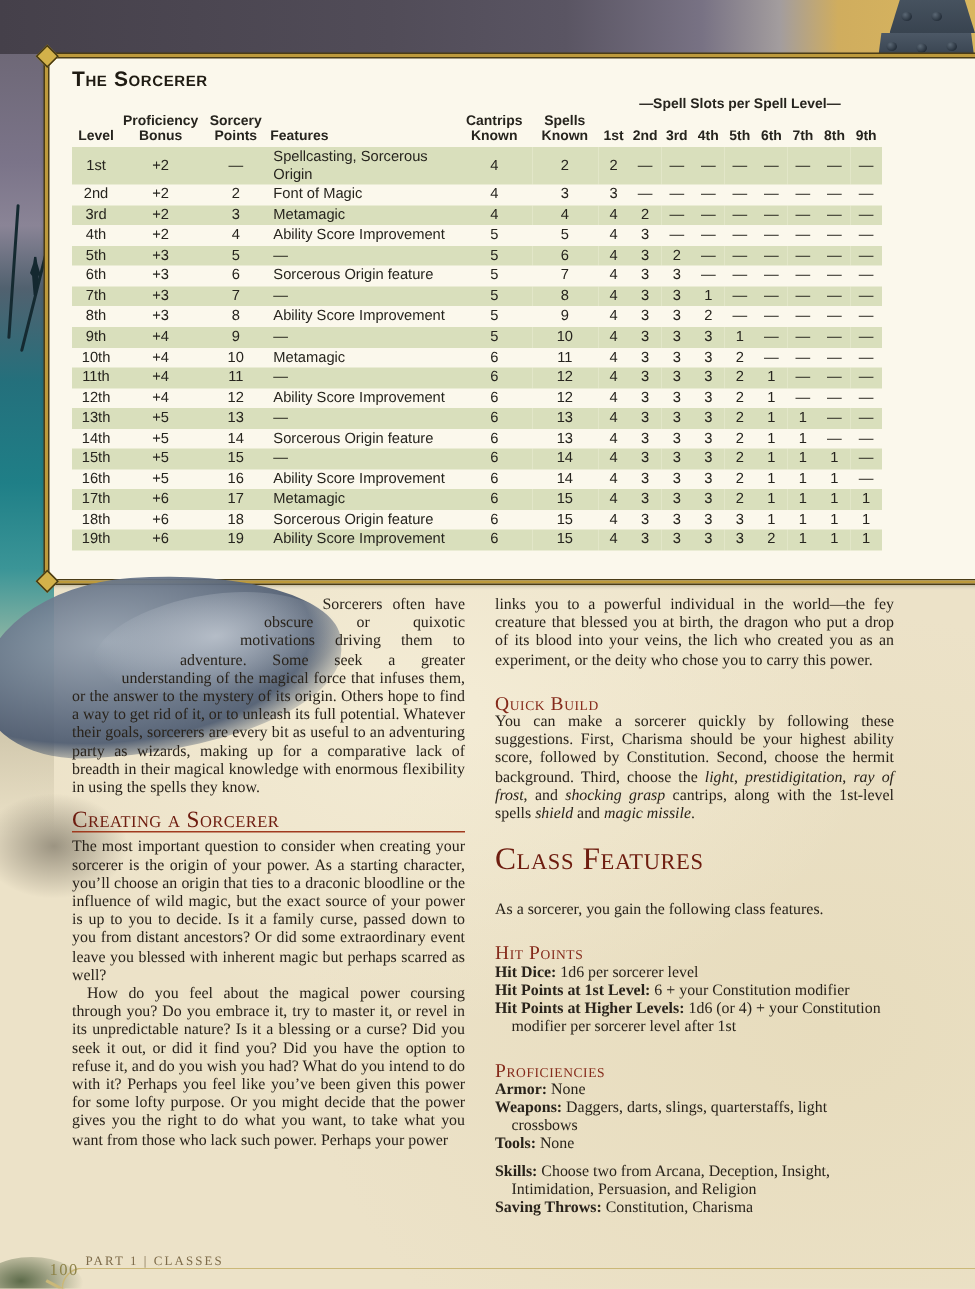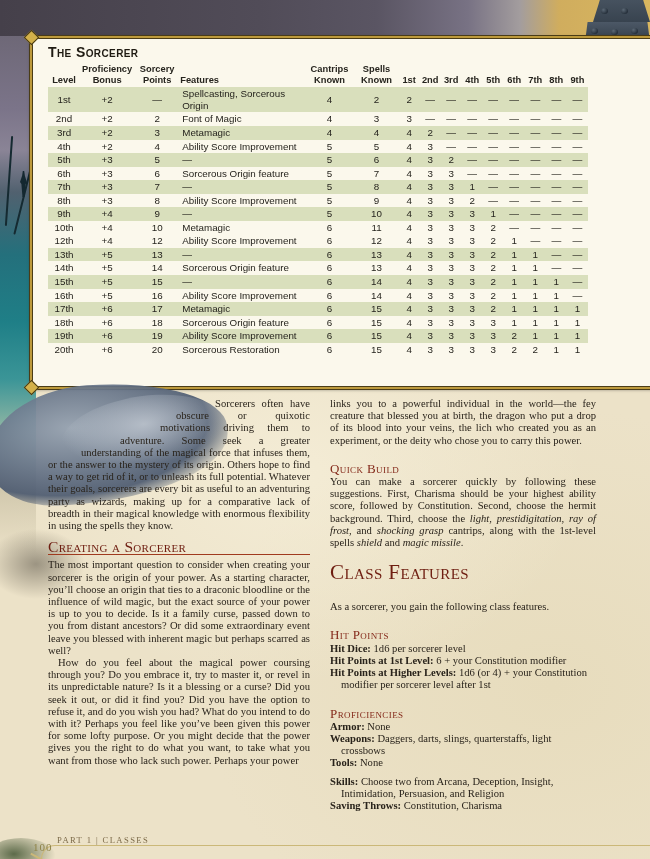--- a/index.html
+++ b/index.html
@@ -144,20 +144,24 @@
         <col class="c-slot">
         <col class="c-slot">
         <col class="c-slot">
       <col class="c-slot">
         <col class="c-slot">
         <col class="c-slot">
         <col class="c-slot">
     </colgroup>
     <thead>
       <tr>
+        <th colspan="6"></th>
+        <th colspan="9" class="slot-span">—Spell Slots per Spell Level—</th>
+      </tr>
+      <tr>
         <th>Level</th>
         <th>Proficiency
 Bonus</th>
         <th>Sorcery
 Points</th>
         <th class="feat-h">Features</th>
         <th>Cantrips
 Known</th>
         <th>Spells
 Known</th>
@@ -336,20 +340,37 @@
           <td>4</td>
           <td>3</td>
           <td>3</td>
           <td>3</td>
           <td>2</td>
           <td>—</td>
           <td>—</td>
           <td>—</td>
           <td>—</td>
         </tr>
+        <tr class="green">
+          <td>11th</td>
+          <td>+4</td>
+          <td>11</td>
+          <td class="feat">—</td>
+          <td>6</td>
+          <td>12</td>
+          <td>4</td>
+          <td>3</td>
+          <td>3</td>
+          <td>3</td>
+          <td>2</td>
+          <td>1</td>
+          <td>—</td>
+          <td>—</td>
+          <td>—</td>
+        </tr>
         <tr>
           <td>12th</td>
           <td>+4</td>
           <td>12</td>
           <td class="feat">Ability Score Improvement</td>
           <td>6</td>
           <td>12</td>
           <td>4</td>
           <td>3</td>
           <td>3</td>
@@ -469,37 +490,20 @@
           <td class="feat">Ability Score Improvement</td>
           <td>6</td>
           <td>15</td>
           <td>4</td>
           <td>3</td>
           <td>3</td>
           <td>3</td>
           <td>3</td>
           <td>2</td>
           <td>1</td>
-          <td>1</td>
-          <td>1</td>
-        </tr>
-        <tr>
-          <td>20th</td>
-          <td>+6</td>
-          <td>20</td>
-          <td class="feat">Sorcerous Restoration</td>
-          <td>6</td>
-          <td>15</td>
-          <td>4</td>
-          <td>3</td>
-          <td>3</td>
-          <td>3</td>
-          <td>3</td>
-          <td>2</td>
-          <td>2</td>
           <td>1</td>
           <td>1</td>
         </tr>
       </tbody>
   </table>
 </div>
 
 <div class="wc-blob"></div>
 <div class="wc-blob2"></div>
 <div class="col left-col">

